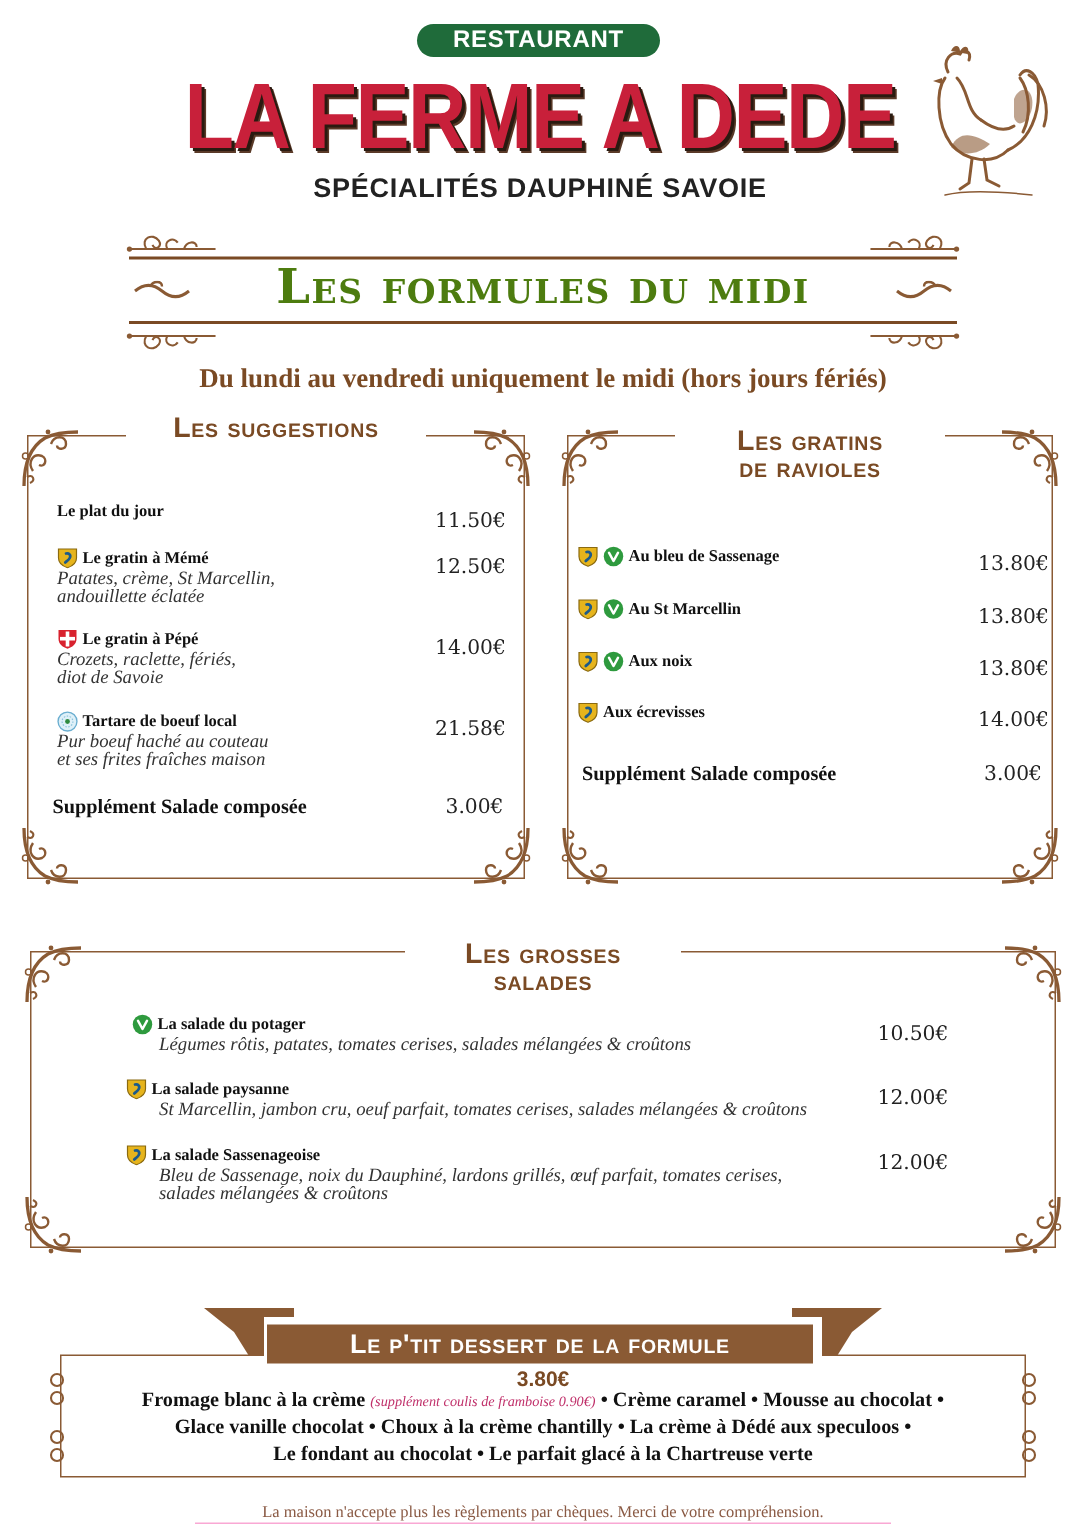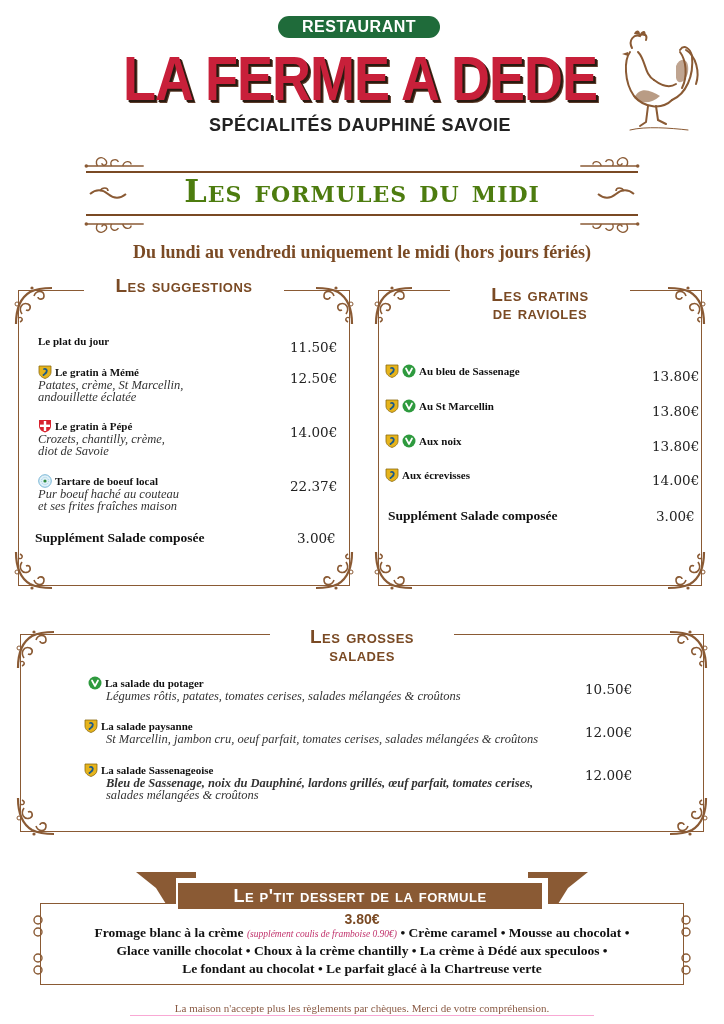--- a/index.html
+++ b/index.html
@@ -207,36 +207,36 @@
 </div>
 <div class="item-price" style="left:290px; top:370px;">12.50€</div>
 
 <div class="item-row" style="left:38px; top:419px;">
   <div class="item-name">
       <svg class="ic">
         <use href="#sym-savoie"></use>
       </svg>
       <span>Le gratin à Pépé</span>
     </div>
-  <div class="item-desc">Crozets, chantilly, crème,</div>
+  <div class="item-desc">Crozets, raclette, fériés,</div>
   <div class="item-desc">diot de Savoie</div>
 </div>
 <div class="item-price" style="left:290px; top:424px;">14.00€</div>
 
 <div class="item-row" style="left:38px; top:474px;">
   <div class="item-name">
       <svg class="ic">
         <use href="#sym-local"></use>
       </svg>
       <span>Tartare de boeuf local</span>
     </div>
   <div class="item-desc">Pur boeuf haché au couteau</div>
   <div class="item-desc">et ses frites fraîches maison</div>
 </div>
-<div class="item-price" style="left:290px; top:478px;">22.37€</div>
+<div class="item-price" style="left:290px; top:478px;">21.58€</div>
 
 <div class="item-row" style="left:35px; top:530px;">
   <div class="item-name" style="font-size:13.5px;">Supplément Salade composée</div>
 </div>
 <div class="item-price" style="left:297px; top:530px;">3.00€</div>
 
 <div class="abs frame" style="left:378px; top:290px; width:324px; height:296px;"></div>
 <svg class="corner" style="left:372px; top:284px;">
     <use href="#sym-corner"></use>
   </svg>
@@ -348,21 +348,21 @@
 </div>
 <div class="item-price" style="left:585px; top:724px;">12.00€</div>
 
 <div class="item-row" style="left:84px; top:763px;">
   <div class="item-name">
       <svg class="ic">
         <use href="#sym-shield"></use>
       </svg>
       <span>La salade Sassenageoise</span>
     </div>
-  <div class="item-desc" style="padding-left:22px;font-weight:bold;">Bleu de Sassenage, noix du Dauphiné, lardons grillés, œuf parfait, tomates cerises,</div>
+  <div class="item-desc" style="padding-left:22px;">Bleu de Sassenage, noix du Dauphiné, lardons grillés, œuf parfait, tomates cerises,</div>
   <div class="item-desc" style="padding-left:22px;">salades mélangées &amp; croûtons</div>
 </div>
 <div class="item-price" style="left:585px; top:767px;">12.00€</div>
 
 <div class="abs dessert-box" style="left:40px; top:903px; width:644px; height:82px;"></div>
 <svg class="abs" style="left:32px; top:910px; width:12px; height:70px;" viewBox="0 0 12 70">
   <g fill="none" stroke="#8a5a34" stroke-width="1.4">
       <circle cx="6" cy="10" r="4"></circle>
       <circle cx="6" cy="22" r="4"></circle>
       <circle cx="6" cy="48" r="4"></circle>

